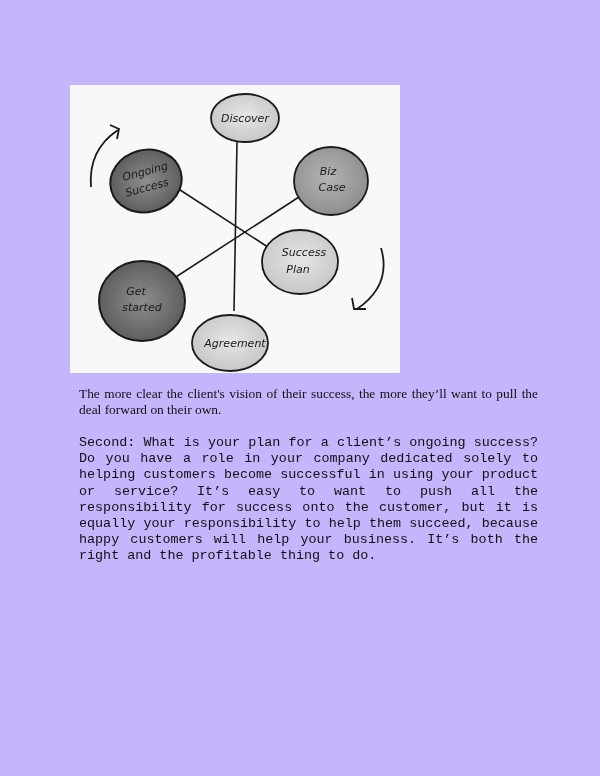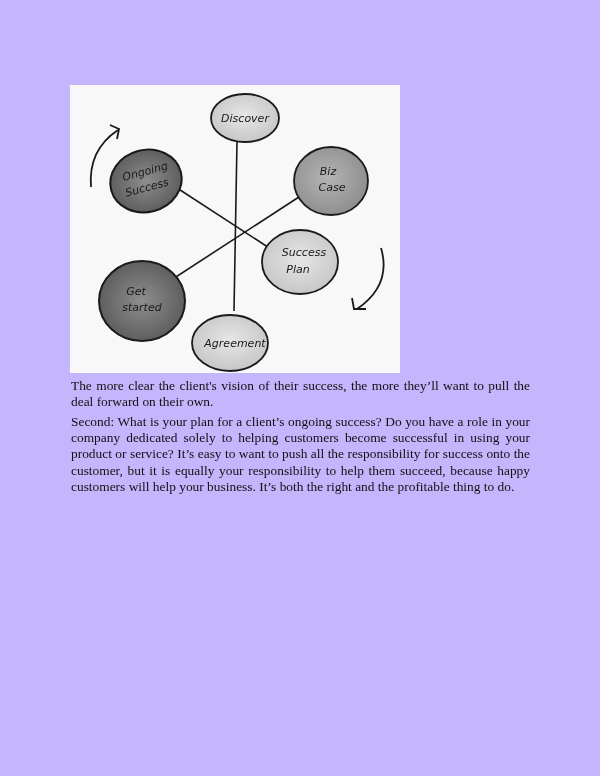--- a/index.html
+++ b/index.html
@@ -4,24 +4,24 @@
   <style>
     html, body { margin: 0; padding: 0; background: #ffffff; }
     body { width: 600px; height: 776px; position: relative; overflow: hidden; }
     .page { position: absolute; left: 0; top: 0; width: 600px; height: 776px; background: #c4b5fd; }
     .figure { position: absolute; left: 70px; top: 85px; width: 330px; height: 288px; background: #f8f8f8; }
     .figure svg { display: block; }
     .node-label { font-family: "DejaVu Sans", sans-serif; font-size: 11px; fill: #1a1a1a; font-style: italic; }
     .body-text {
       position: absolute; left: 71px; width: 459px;
       font-family: "Liberation Serif", serif; font-size: 13.4px; line-height: 16.2px;
-      color: #111; text-align: justify; margin: 0;
+      color: #111; text-align: justify; margin: 8px;
     }
     .p1 { top: 378px; }
-    .p2 { top: 414px; }
+    .p2 { top: 427px; font-family: Liberation Mono, monospace; }
   </style>
 </head>
 <body>
 
 <div class="page">
 
   <div class="figure">
     <svg width="330" height="288" viewBox="0 0 330 288" xmlns="http://www.w3.org/2000/svg">
       <defs>
         <radialGradient id="gLight" cx="50%" cy="45%" r="60%">

